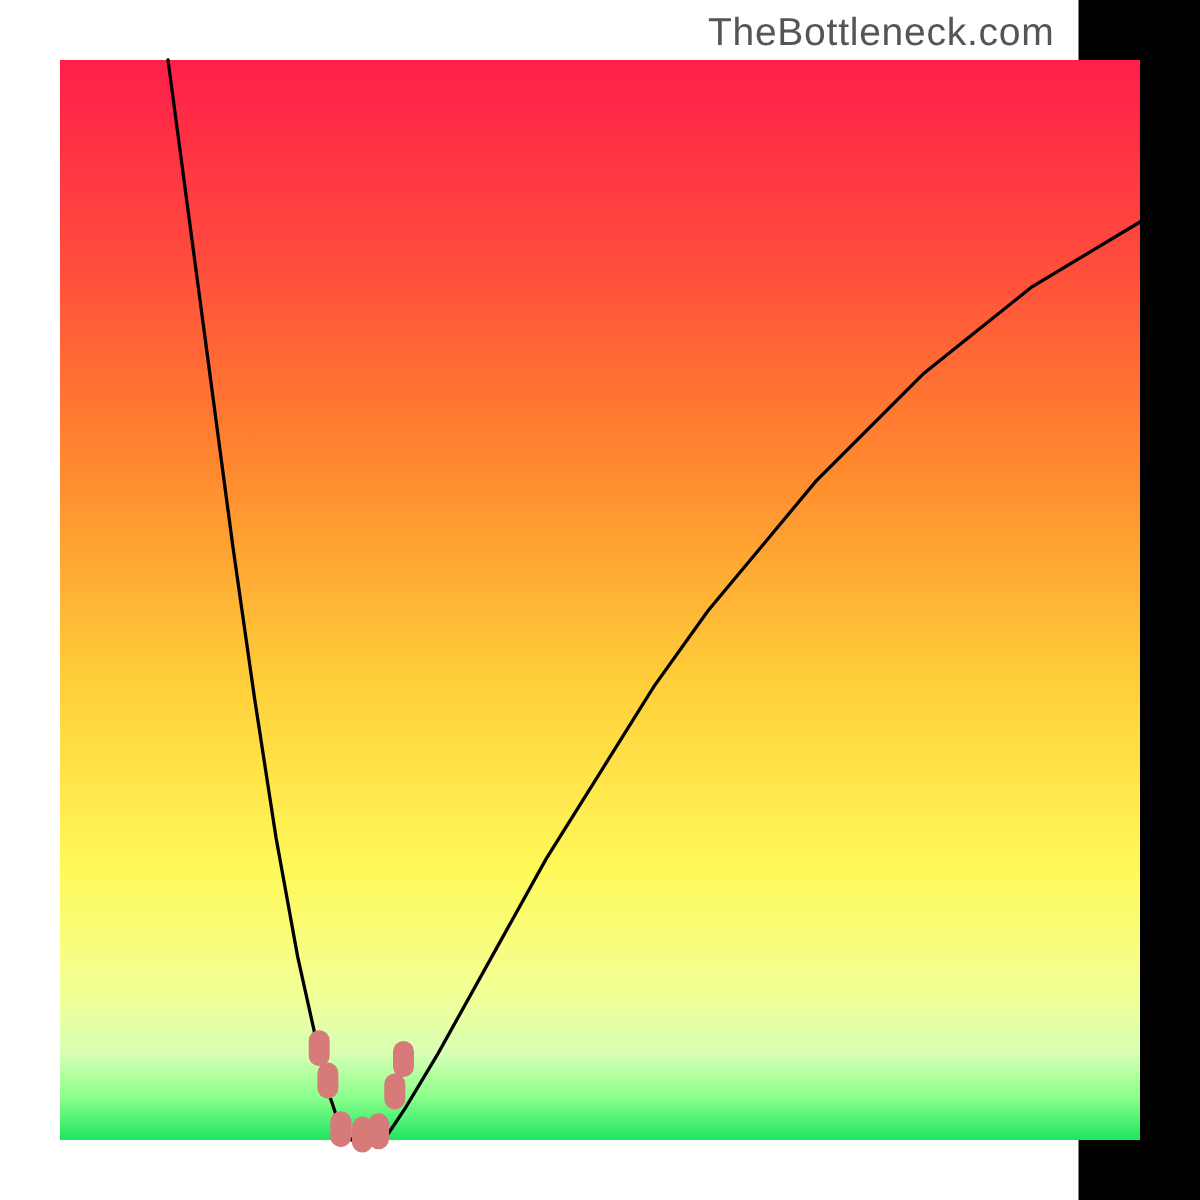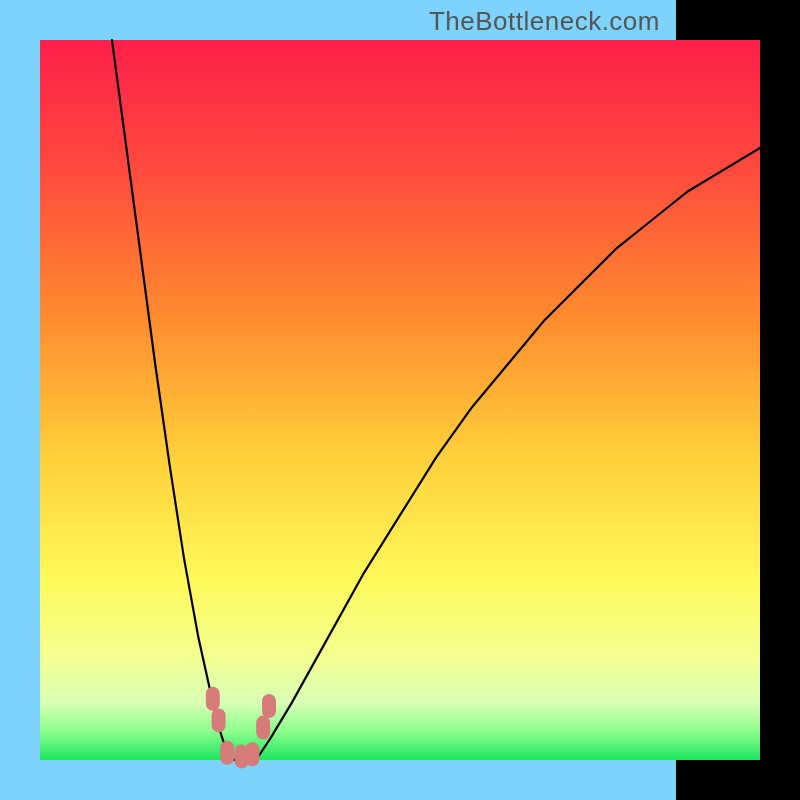--- a/index.html
+++ b/index.html
@@ -10,21 +10,22 @@
     overflow: hidden;
     background: #000;
     font-family: Arial, Helvetica, sans-serif;
   }
   .frame {
     position: absolute;
     top: 0;
     left: 0;
     width: 676px;
     height: 800px;
-    background: #7dd3fc;
+    background: #ffffff;
+    padding-left: 43px;
   }
   .plot-area {
     position: absolute;
     top: 40px;
     left: 40px;
     width: 720px;
     height: 720px;
     
   }
   .watermark {

